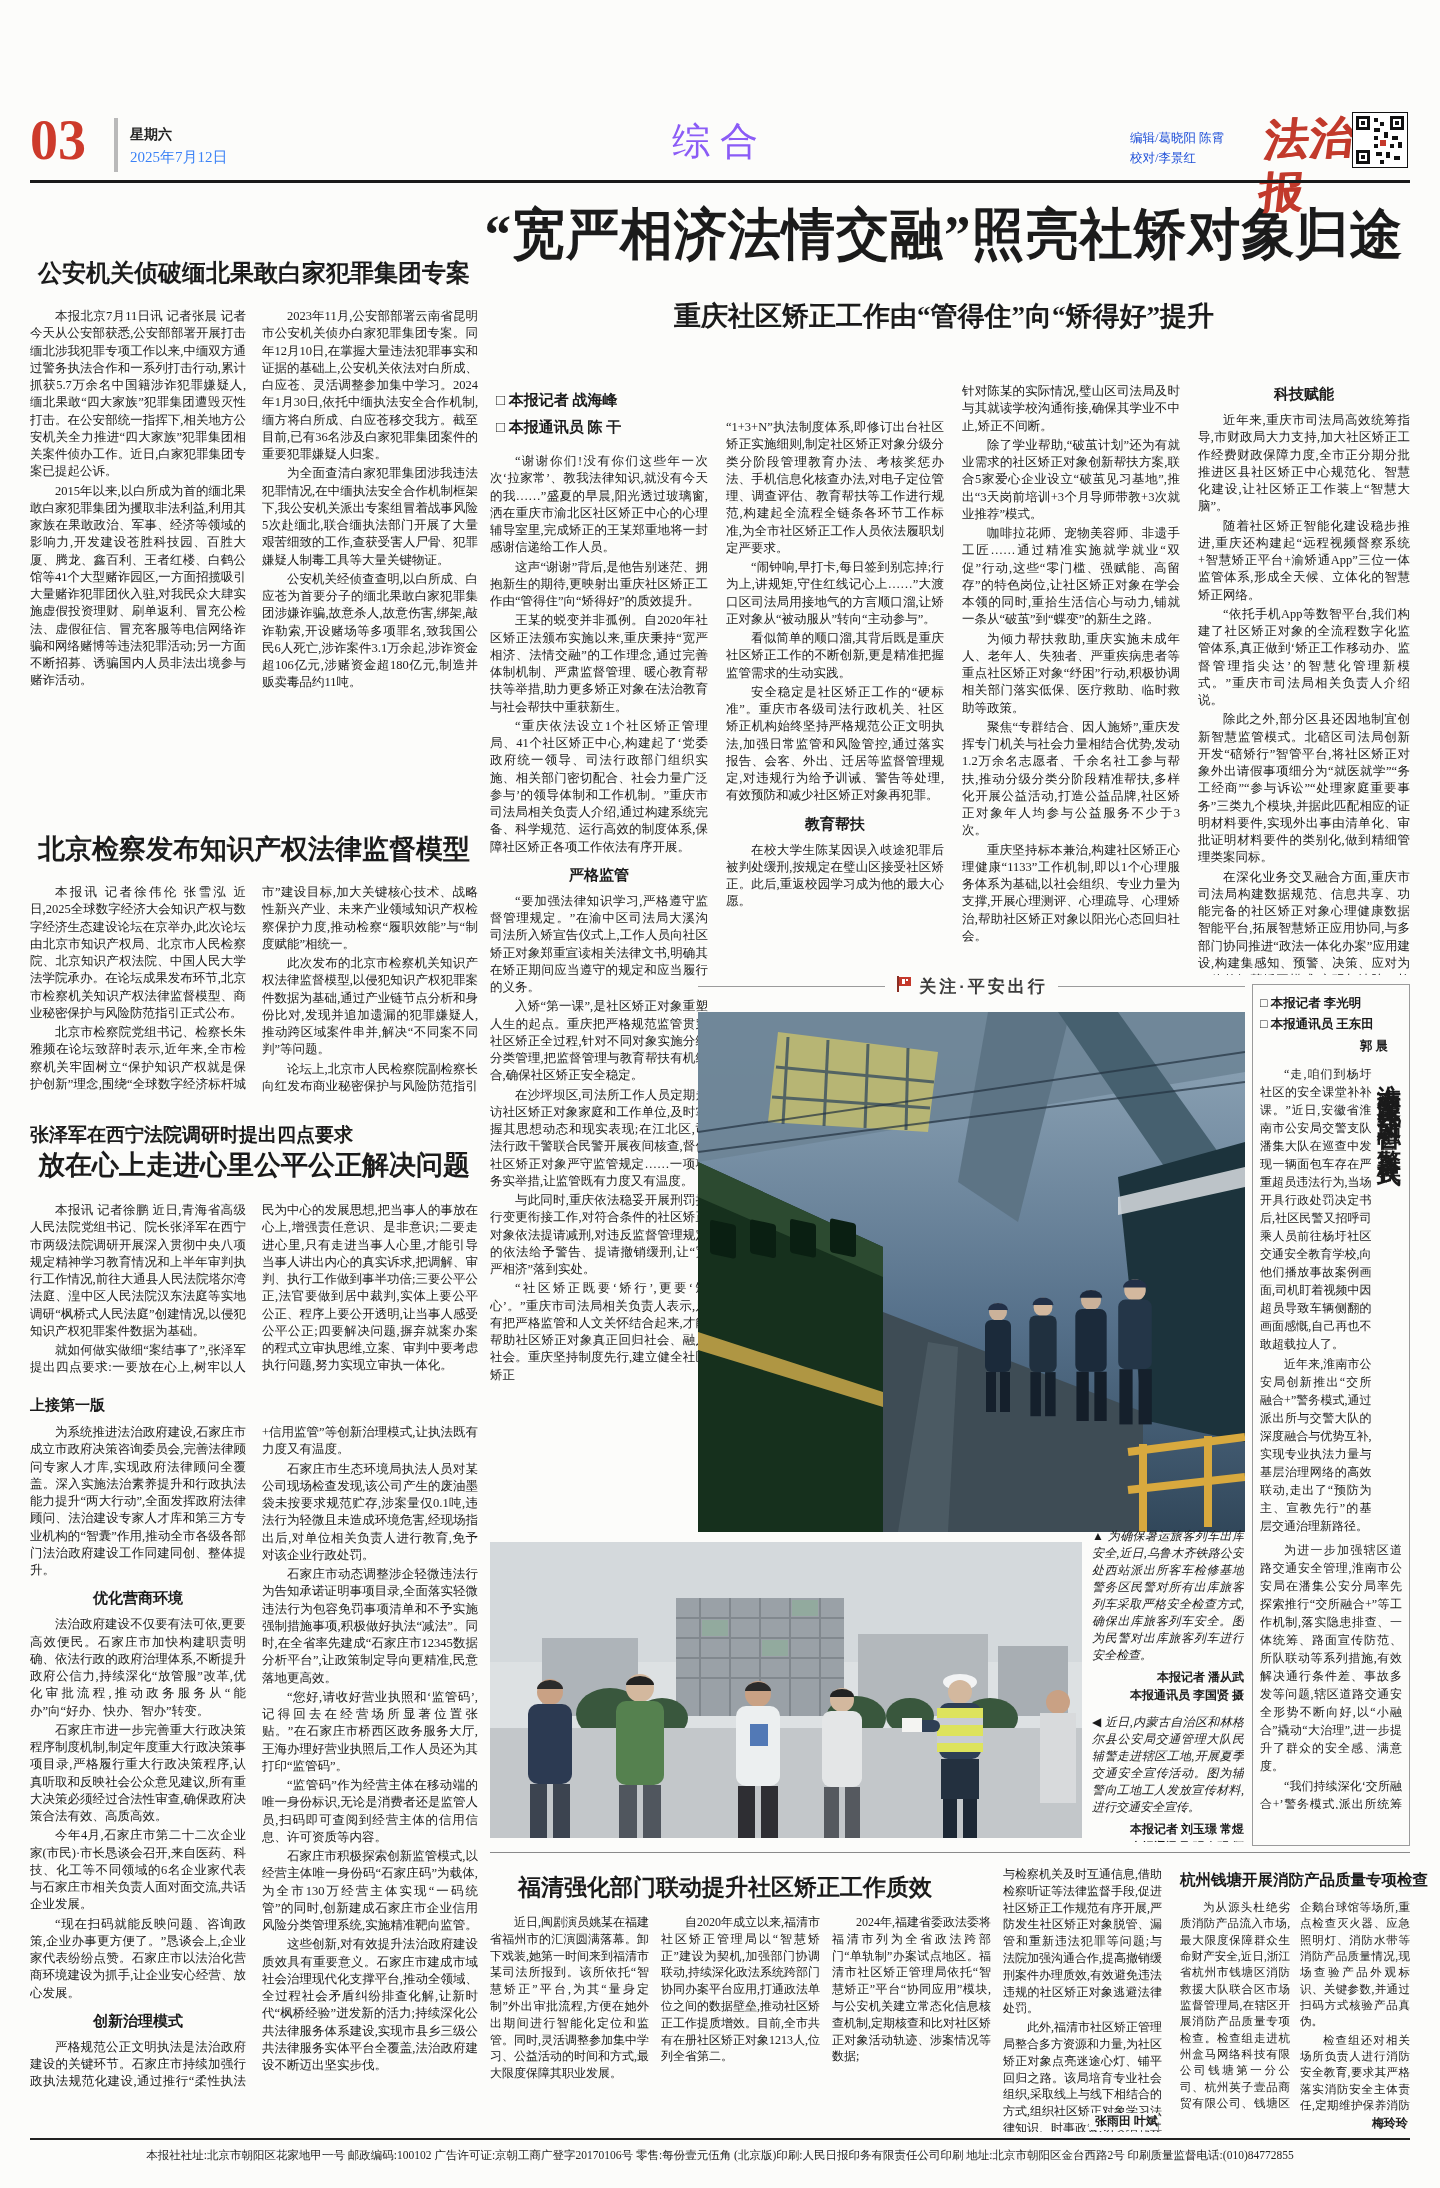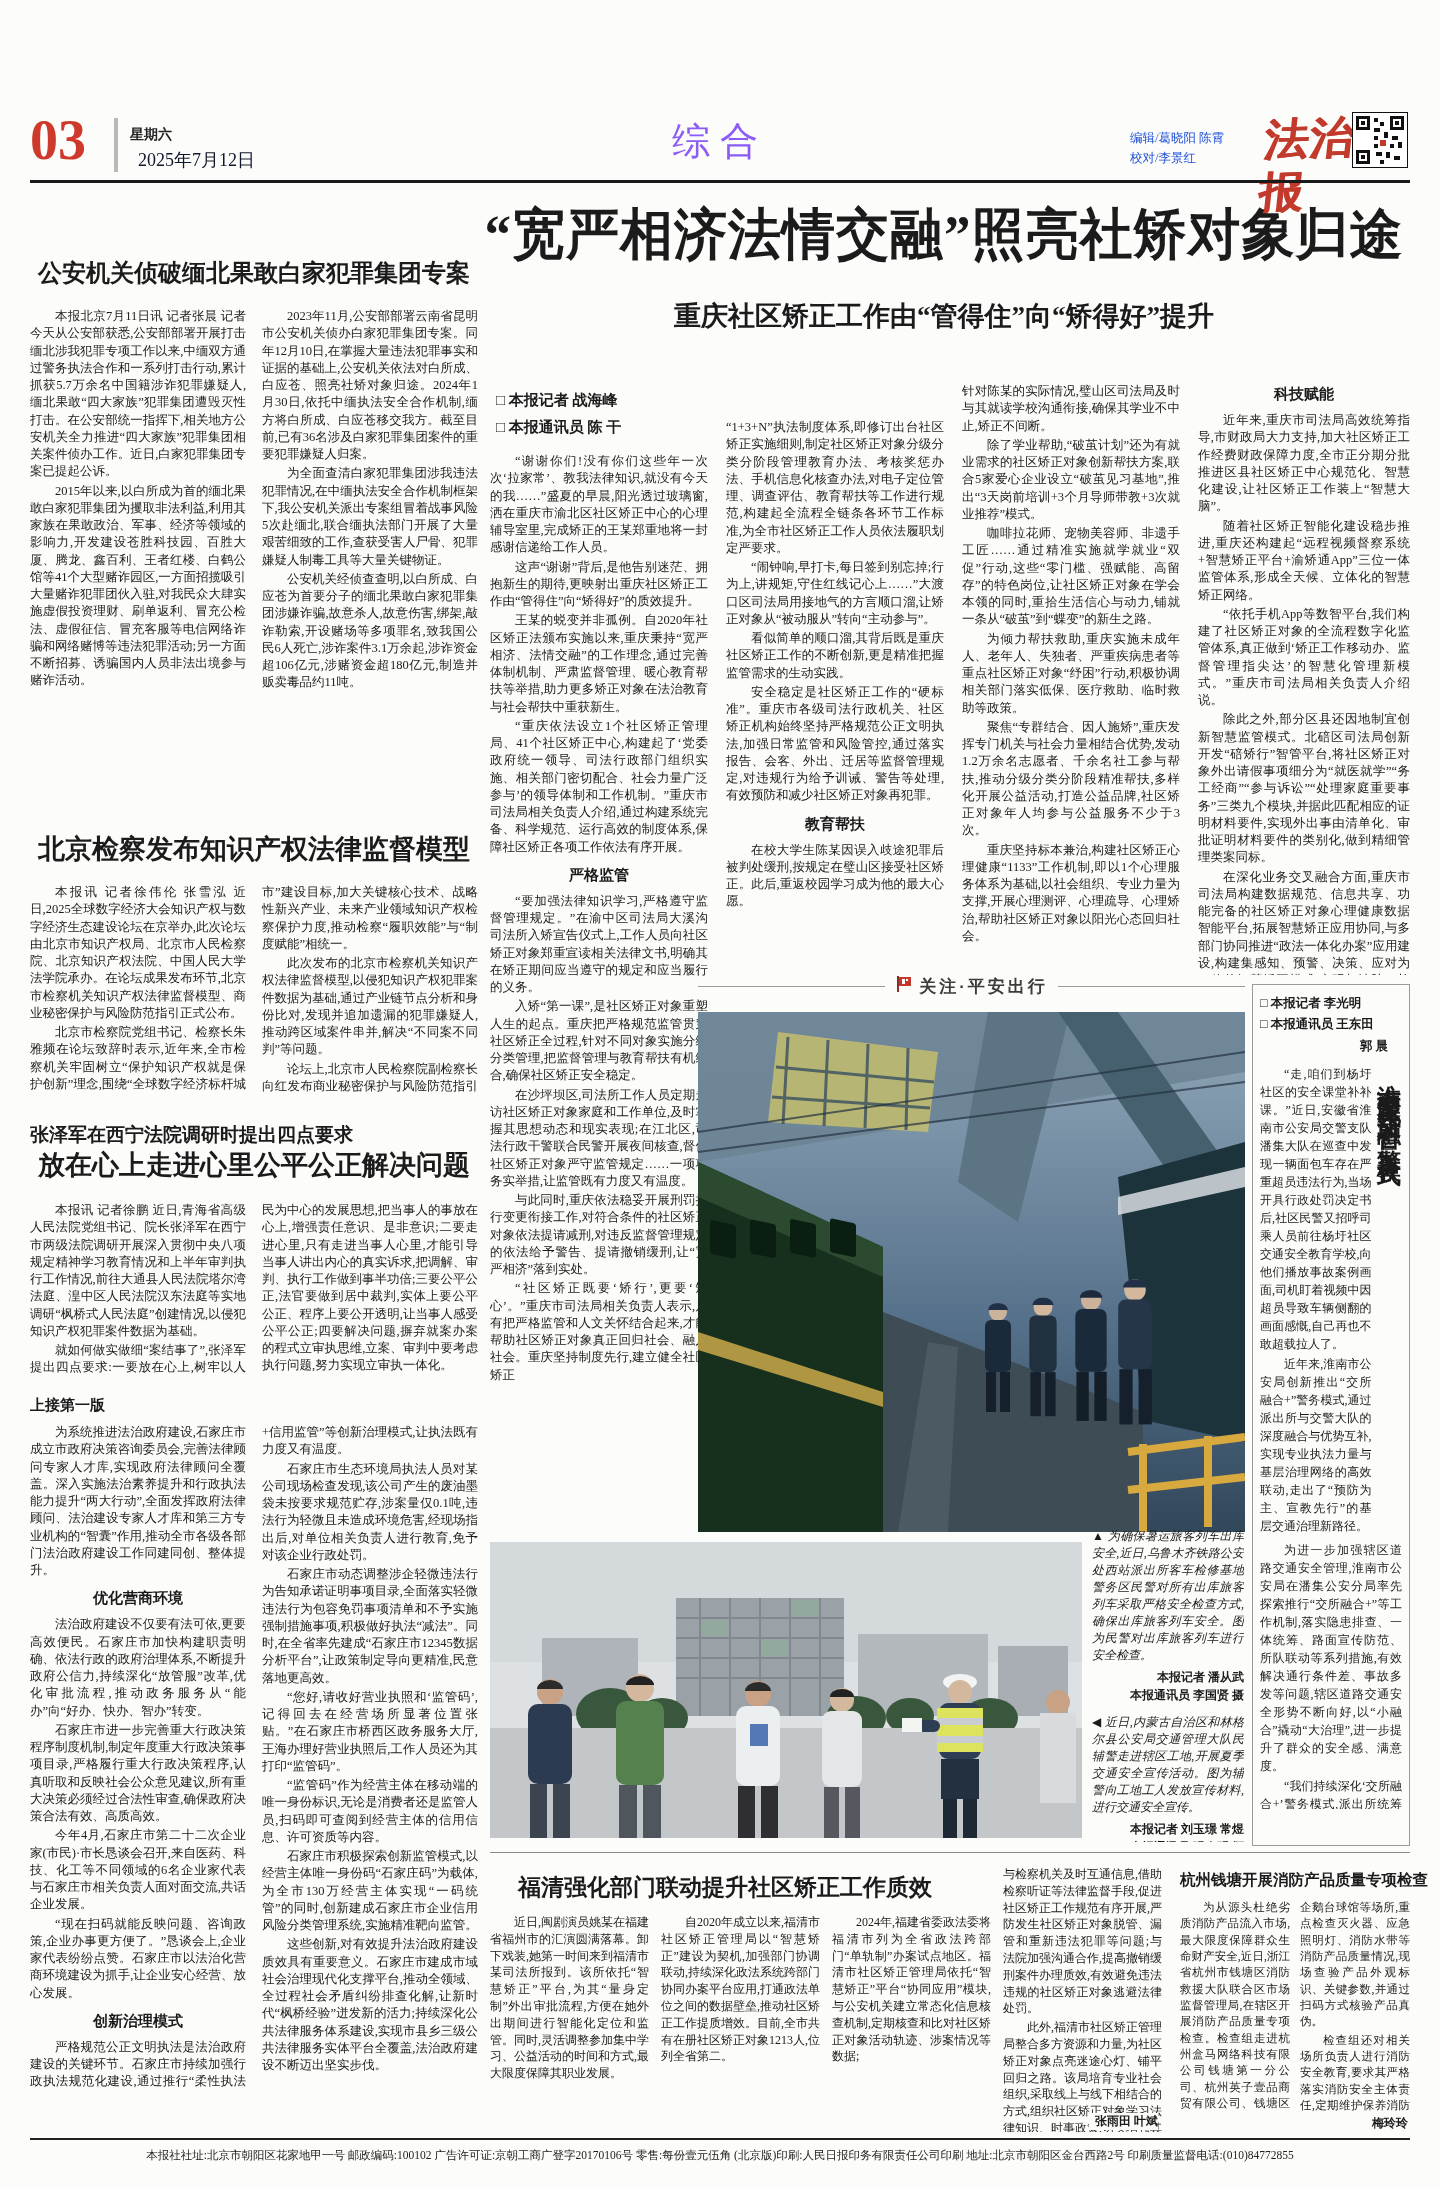--- a/index.html
+++ b/index.html
@@ -3,21 +3,21 @@
 <meta charset="utf-8">
 <style>
   html,body{margin:0;padding:0;background:#e8e6e0;}
   .page{position:relative;width:1440px;height:2188px;background:#fcfcfa;margin:0 auto;
         font-family:"Liberation Serif","DejaVu Serif",serif;color:#1b1b1b;overflow:hidden;}
   
   .pagenum{position:absolute;left:30px;top:112px;font-size:56px;font-weight:900;color:#cd3a2b;
            font-family:"Liberation Serif",serif;line-height:1;}
   .pagenum-bar{position:absolute;left:114px;top:118px;width:4px;height:54px;background:#b9b9b9;}
   .weekday{position:absolute;left:130px;top:126px;font-size:14px;font-weight:bold;color:#222;}
-  .pubdate{position:absolute;left:138px;top:148px;font-size:18px;color:#0f172a;}
+  .pubdate{position:absolute;left:130px;top:148px;font-size:15px;color:#3b82f6;}
   .section-title{position:absolute;left:0;right:0;top:116px;text-align:center;font-size:38px;
            font-weight:400;color:#8b5cf6;letter-spacing:10px;font-family:"Liberation Sans",sans-serif;}
   .editors{position:absolute;left:1130px;top:128px;width:125px;text-align:left;font-size:12.5px;color:#1d4ed8;line-height:1.6;}
   .masthead{position:absolute;left:1262px;top:112px;font-size:44px;font-weight:900;color:#c23a2c;
             transform:skewX(-8deg) rotate(-2deg);letter-spacing:1px;line-height:1.2;
             font-family:"Liberation Serif",serif;text-shadow:1px 0 #c23a2c;}
   .qr{position:absolute;left:1352px;top:112px;}
   .header-rule{position:absolute;left:30px;top:180px;width:1380px;height:3px;background:#1a1a1a;}
   
   .p{font-size:12.5px;line-height:1.38;text-align:justify;text-indent:2em;margin:0 0 2px 0;}
@@ -127,21 +127,21 @@
       <rect x="42" y="44" width="6" height="4" fill="#111"></rect>
         <rect x="28" y="48" width="4" height="4" fill="#111"></rect>
     </svg>
   </div>
   <div class="header-rule"></div>
 
   <h2 class="a1-head h-center">公安机关侦破缅北果敢白家犯罪集团专案</h2>
   <div class="a1-body twocol">
     <p class="p">本报北京7月11日讯 记者张晨 记者今天从公安部获悉,公安部部署开展打击缅北涉我犯罪专项工作以来,中缅双方通过警务执法合作和一系列打击行动,累计抓获5.7万余名中国籍涉诈犯罪嫌疑人,缅北果敢“四大家族”犯罪集团遭毁灭性打击。在公安部统一指挥下,相关地方公安机关全力推进“四大家族”犯罪集团相关案件侦办工作。近日,白家犯罪集团专案已提起公诉。</p>
     <p class="p">2015年以来,以白所成为首的缅北果敢白家犯罪集团为攫取非法利益,利用其家族在果敢政治、军事、经济等领域的影响力,开发建设苍胜科技园、百胜大厦、腾龙、鑫百利、王者红楼、白鹤公馆等41个大型赌诈园区,一方面招揽吸引大量赌诈犯罪团伙入驻,对我民众大肆实施虚假投资理财、刷单返利、冒充公检法、虚假征信、冒充客服等电信网络诈骗和网络赌博等违法犯罪活动;另一方面不断招募、诱骗国内人员非法出境参与赌诈活动。</p>
-    <p class="p">2023年11月,公安部部署云南省昆明市公安机关侦办白家犯罪集团专案。同年12月10日,在掌握大量违法犯罪事实和证据的基础上,公安机关依法对白所成、白应苍、照亮社矫对象归途。2024年1月30日,依托中缅执法安全合作机制,缅方将白所成、白应苍移交我方。截至目前,已有36名涉及白家犯罪集团案件的重要犯罪嫌疑人归案。</p>
+    <p class="p">2023年11月,公安部部署云南省昆明市公安机关侦办白家犯罪集团专案。同年12月10日,在掌握大量违法犯罪事实和证据的基础上,公安机关依法对白所成、白应苍、灵活调整参加集中学习。2024年1月30日,依托中缅执法安全合作机制,缅方将白所成、白应苍移交我方。截至目前,已有36名涉及白家犯罪集团案件的重要犯罪嫌疑人归案。</p>
     <p class="p">为全面查清白家犯罪集团涉我违法犯罪情况,在中缅执法安全合作机制框架下,我公安机关派出专案组冒着战事风险5次赴缅北,联合缅执法部门开展了大量艰苦细致的工作,查获受害人尸骨、犯罪嫌疑人制毒工具等大量关键物证。</p>
     <p class="p">公安机关经侦查查明,以白所成、白应苍为首要分子的缅北果敢白家犯罪集团涉嫌诈骗,故意杀人,故意伤害,绑架,敲诈勒索,开设赌场等多项罪名,致我国公民6人死亡,涉诈案件3.1万余起,涉诈资金超106亿元,涉赌资金超180亿元,制造并贩卖毒品约11吨。</p>
   </div>
 
   <h2 class="a3-head h-center">北京检察发布知识产权法律监督模型</h2>
   <div class="a3-body twocol">
     <p class="p">本报讯 记者徐伟伦 张雪泓 近日,2025全球数字经济大会知识产权与数字经济生态建设论坛在京举办,此次论坛由北京市知识产权局、北京市人民检察院、北京知识产权法院、中国人民大学法学院承办。在论坛成果发布环节,北京市检察机关知识产权法律监督模型、商业秘密保护与风险防范指引正式公布。</p>
     <p class="p">北京市检察院党组书记、检察长朱雅频在论坛致辞时表示,近年来,全市检察机关牢固树立“保护知识产权就是保护创新”理念,围绕“全球数字经济标杆城市”建设目标,加大关键核心技术、战略性新兴产业、未来产业领域知识产权检察保护力度,推动检察“履职效能”与“制度赋能”相统一。</p>
     <p class="p">此次发布的北京市检察机关知识产权法律监督模型,以侵犯知识产权犯罪案件数据为基础,通过产业链节点分析和身份比对,发现并追加遗漏的犯罪嫌疑人,推动跨区域案件串并,解决“不同案不同判”等问题。</p>
     <p class="p">论坛上,北京市人民检察院副检察长向红发布商业秘密保护与风险防范指引相关建议,对商业秘密采取“限密分级”等管理模式,加强涉密载体管理,合理利用电子技术等科技手段控制秘密接触范围,以便及时发现泄密和电子侵入获取等情况,采取有效应对措施。</p>

